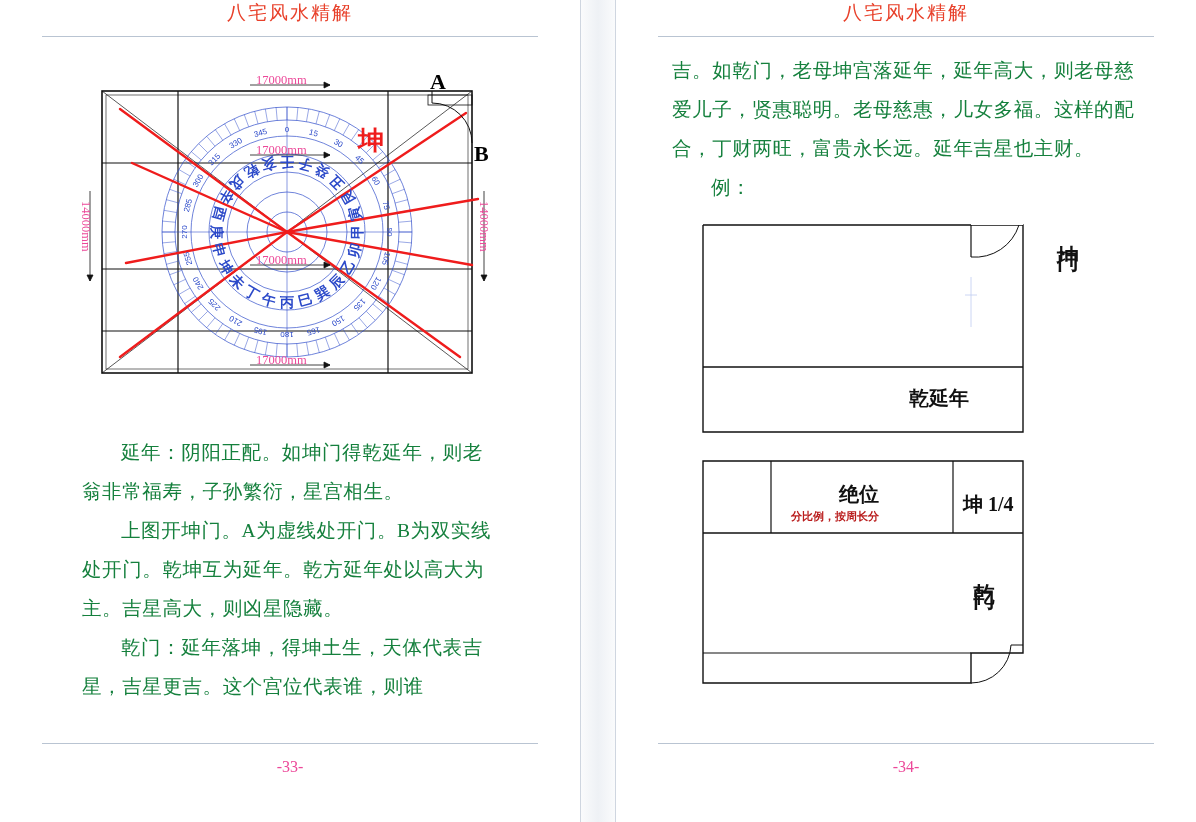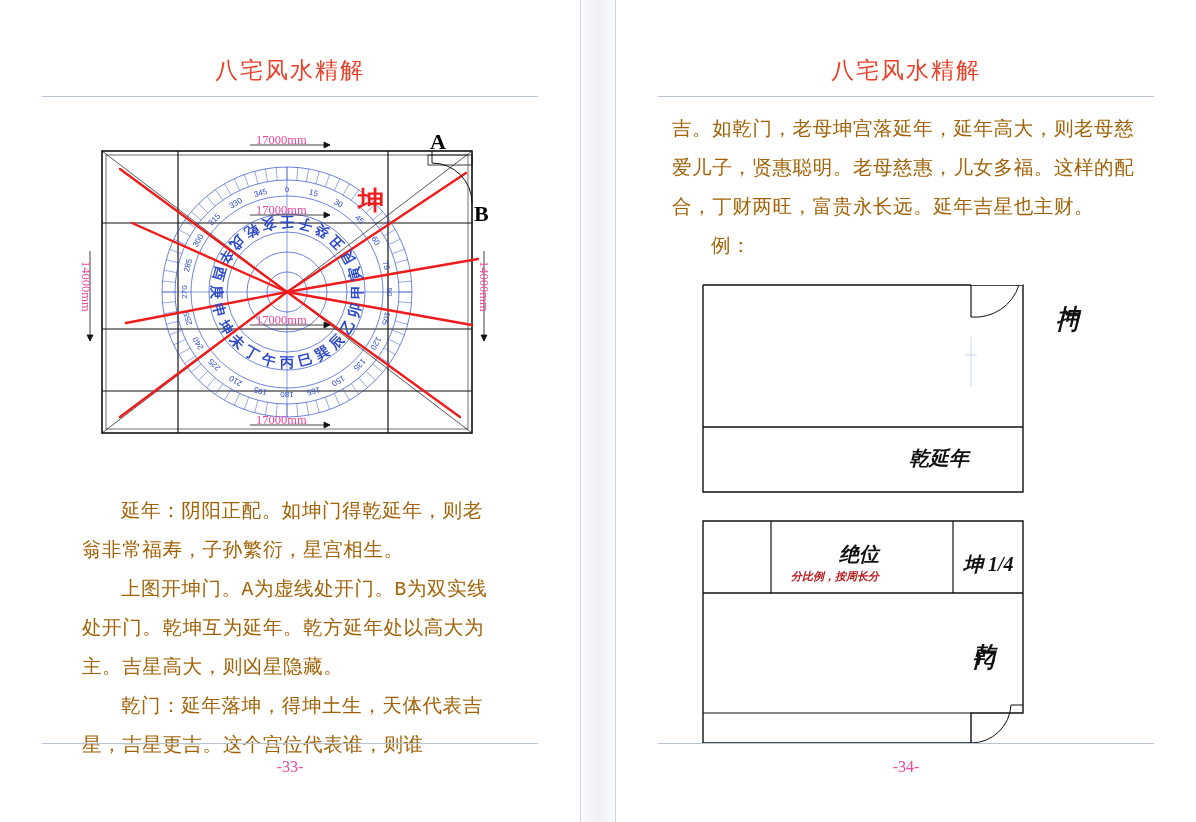--- a/index.html
+++ b/index.html
@@ -15,52 +15,51 @@
   .page { position:relative; height:822px; background:#fff; }
   .page-left  { width:580px; }
   .gutter { width:36px; height:822px; background:#ffffff;
             border-left:1px solid #cfd6e0; border-right:1px solid #cfd6e0;
             background:linear-gradient(to right,#fafbfc,#eef1f5 50%,#fafbfc); }
   .page-right { width:580px; }
 
   .hdr-title {
     text-align:center;
     color:#e8402a;
-    font-size:23px;
+    font-size:19px;
     font-family:"Liberation Serif", serif;
     letter-spacing:2px;
-    padding-top:55px;
   }
   .hdr-rule { border-bottom:1px solid #b9c4d2; margin:10px 42px 0 42px; }
   .page-right .hdr-rule { margin-top:10px; }
 
   .body-text {
     font-size:19.5px;
     line-height:39px;
-    color:#a16207;
+    color:#15803d;
     letter-spacing:0.6px;
-    font-family:Liberation Mono, monospace;
+    font-family:Liberation Serif, serif;
   }
   .page-left .body-text { margin:22px 80px 0 82px; }
   .page-right .body-text { margin:14px 56px 0 56px; }
   .indent { text-indent:2em; display:block; }
 
   .footer {
     position:absolute; bottom:46px; left:0; width:100%;
     text-align:center; color:#ec4899; font-size:16px;
   }
   .foot-rule { position:absolute; bottom:78px; left:42px; right:42px;
                border-bottom:1px solid #b9c4d2; }
 
   
   .fig-left { position:relative; margin:14px auto 0 auto; width:420px; height:360px; }
   .fig-left svg { display:block; }
 
   
-  .fig-right { position:relative; margin:14px auto 0 auto; width:470px;font-style:italic; }
+  .fig-right { position:relative; margin:14px auto 0 auto; width:470px; }
   .fig-right svg { display:block; }
   .vlabel {
     position:absolute;
     writing-mode:vertical-rl;
     font-size:22px; font-weight:bold; color:#111;
     letter-spacing:3px;
     font-family:"Liberation Serif", serif;
   }
   .hlabel {
     position:absolute; font-size:20px; font-weight:bold; color:#111;

